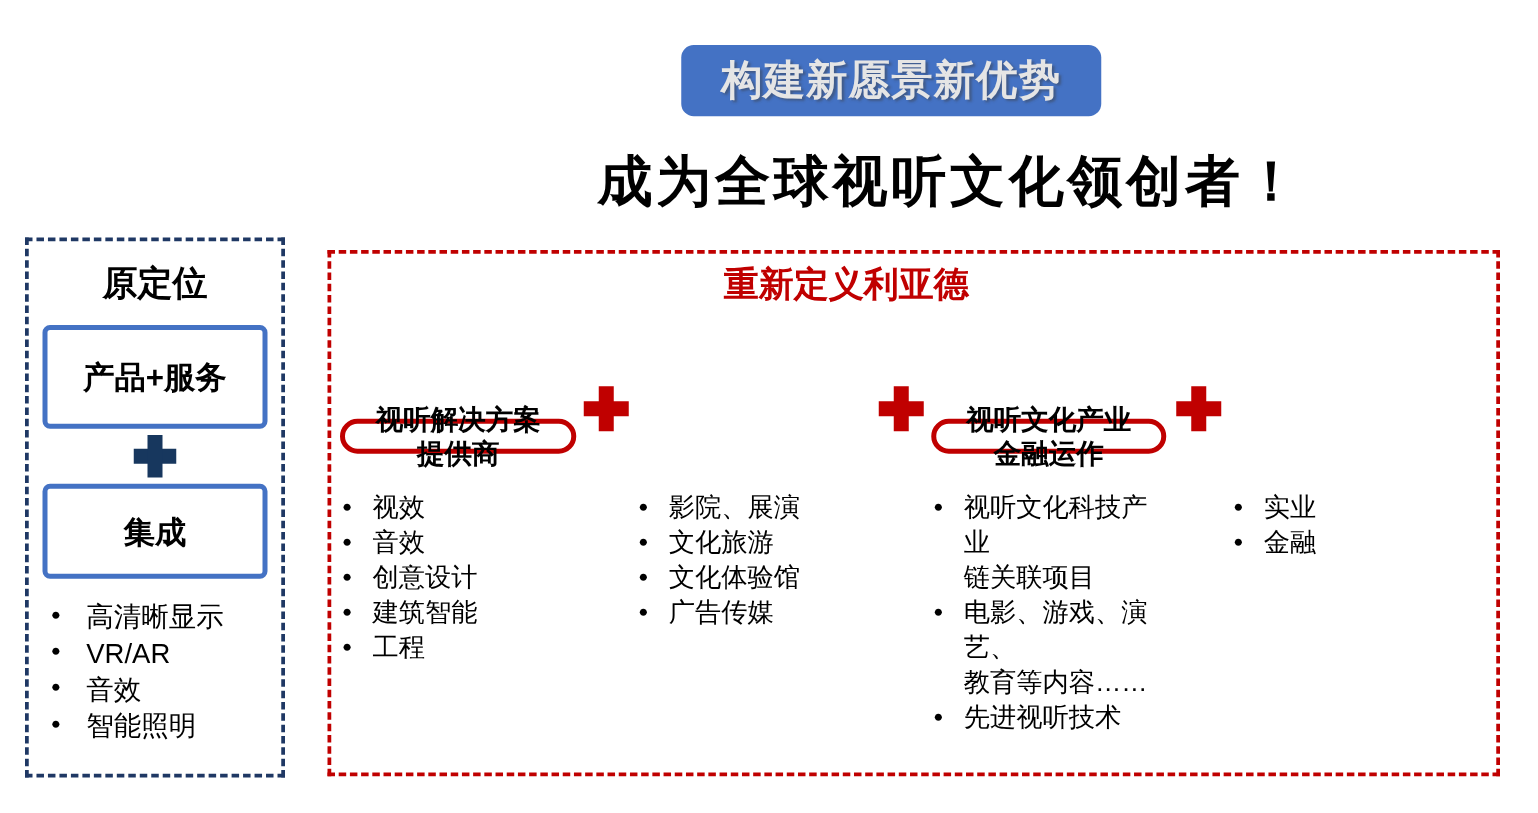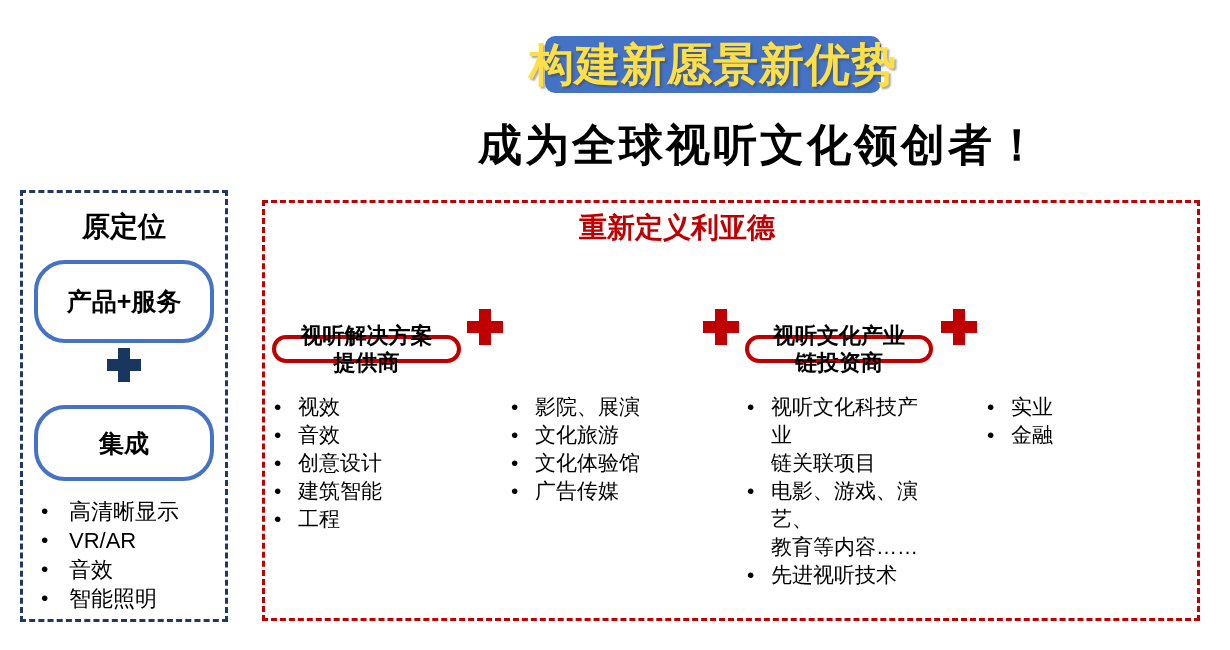--- a/index.html
+++ b/index.html
@@ -18,21 +18,21 @@
     overflow:hidden;
   }
 
   
   .badge{
     position:absolute;left:545px;top:36px;width:336px;height:57px;
     background:var(--badge-blue);border-radius:10px;
     display:flex;align-items:center;justify-content:center;
   }
   .badge span{
-    color:#fde047;font-weight:bold;font-size:45px;letter-spacing:1px;
+    color:#e5e5e5;font-weight:bold;font-size:33px;letter-spacing:1px;
     text-shadow:2px 2px 2px rgba(60,60,60,.45);
     white-space:nowrap;
   }
 
   
   .main-title{
     position:absolute;left:440px;top:116px;width:640px;margin:0;
     text-align:center;font-size:44px;font-weight:bold;letter-spacing:3px;
     color:var(--text);white-space:nowrap;
   }
@@ -40,24 +40,24 @@
   
   .left-panel{
     position:absolute;left:20px;top:190px;width:208px;height:432px;
     border:3px dashed var(--navy-border);
   }
   .left-panel h2{
     margin:18px 0 0;text-align:center;font-size:28px;font-weight:bold;line-height:1.15;
   }
   .blue-box{
     margin:17px 11px 0;height:83px;border:4px solid var(--box-blue);
-    border-radius:31px;display:flex;align-items:center;justify-content:center;
+    border-radius:6px;display:flex;align-items:center;justify-content:center;
     font-size:25px;font-weight:bold;white-space:nowrap;
   }
-  .blue-box.second{height:76px;margin-top:23px;}
+  .blue-box.second{height:76px;margin-top:5px;}
 
   
   .plus{position:relative;width:34px;height:34px;flex:0 0 auto;}
   .plus::before{content:"";position:absolute;left:0;top:50%;transform:translateY(-50%);width:100%;height:12px;background:var(--plus-c,#000);}
   .plus::after{content:"";position:absolute;top:0;left:50%;transform:translateX(-50%);height:100%;width:12px;background:var(--plus-c,#000);}
   .plus.navy{--plus-c:var(--navy);margin:5px auto;}
   .plus.red{--plus-c:var(--red);width:36px;height:36px;align-self:center;justify-self:center;}
 
   
   ul.bullets{list-style:none;margin:0;padding:0;}
@@ -126,21 +126,21 @@
   <div class="redefine-grid">
 
     <div class="red-box" style="grid-column:1">
       <span>视听解决方案
 提供商</span>
     </div>
     <div class="plus red" style="grid-column:2"></div>
     <div class="plus red" style="grid-column:4"></div>
     <div class="red-box" style="grid-column:5">
       <span>视听文化产业
-链投资商</span>
+金融运作</span>
     </div>
     <div class="plus red" style="grid-column:6"></div>
 
     <ul class="bullets col-list" style="grid-column:1">
       <li>视效</li>
       <li>音效</li>
       <li>创意设计</li>
       <li>建筑智能</li>
       <li>工程</li>
     </ul>

